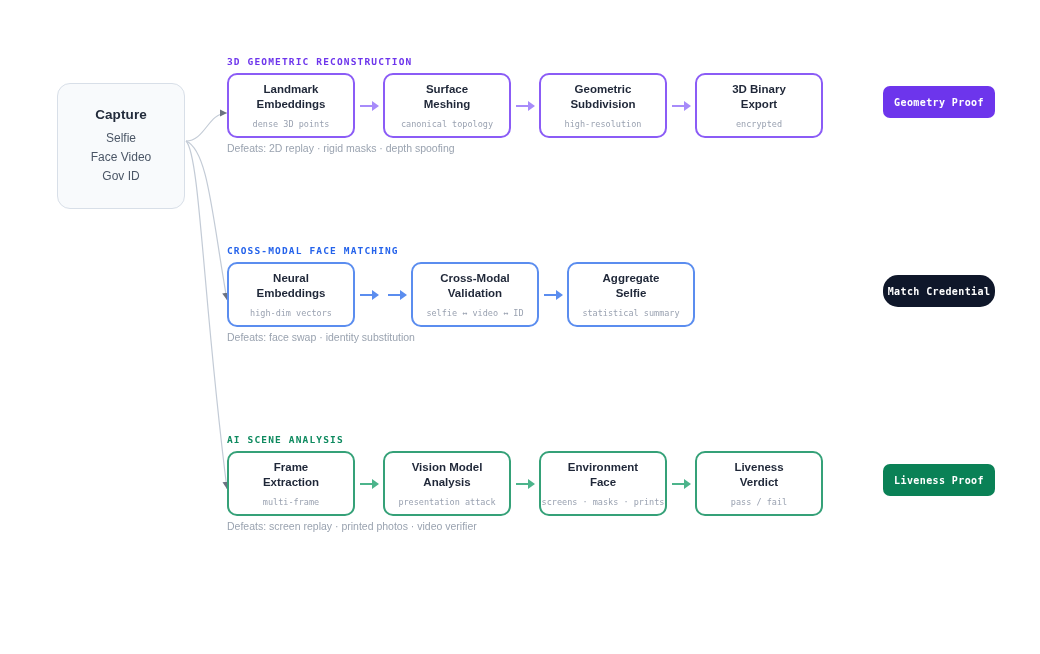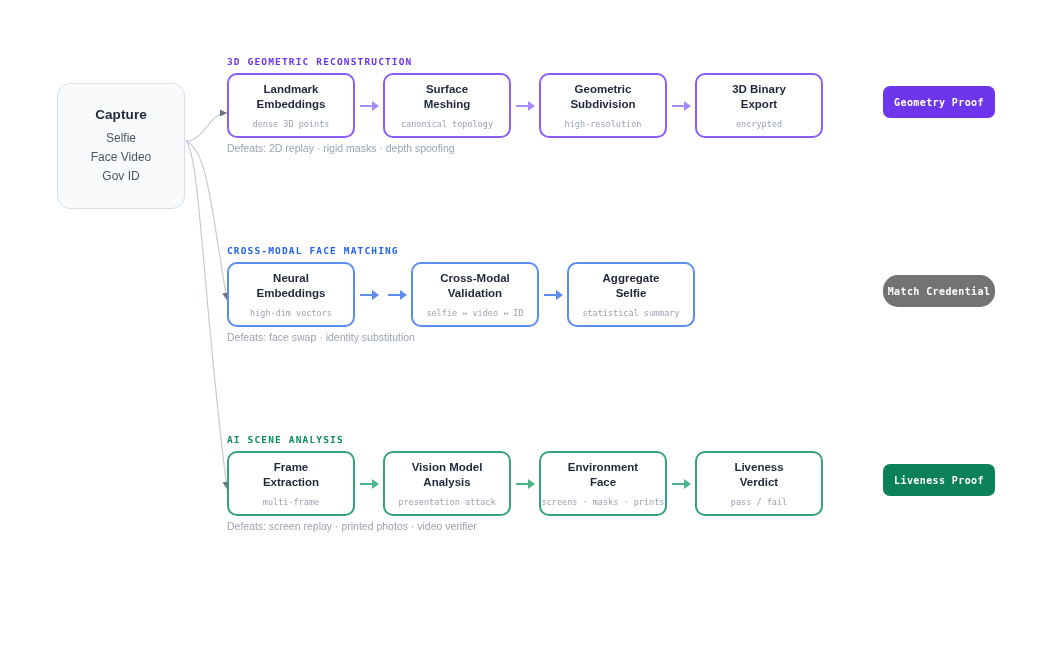--- a/index.html
+++ b/index.html
@@ -159,21 +159,21 @@
 
   
   .row-geo .row-label { color: #6d35ec; }
   .row-geo .node { border-color: #8b5cf6; }
   .row-geo .pill { background: #6d35ec; }
 
   .row-match .row-label { color: #2563eb; }
   .row-match .node { border-color: #5b8def; }
   .row-match .arrow .shaft { background: #5b8def; }
   .row-match .arrow .head { border-left-color: #5b8def; }
-  .row-match .pill { background: #737373; border-radius: 15px; }
+  .row-match .pill { background: #0f172a; border-radius: 15px; }
 
   .row-scene .row-label { color: #0e8a5f; }
   .row-scene .node { border-color: #35a178; }
   .row-scene .arrow .shaft { background: #4cb48b; }
   .row-scene .arrow .head { border-left-color: #4cb48b; }
   .row-scene .pill { background: #0a8156; }
 
   
   .node-sub.wide { width: 150px; }
 

